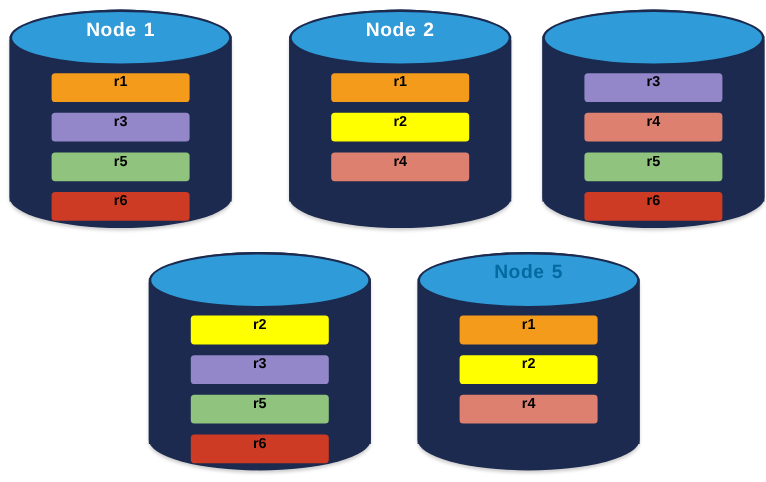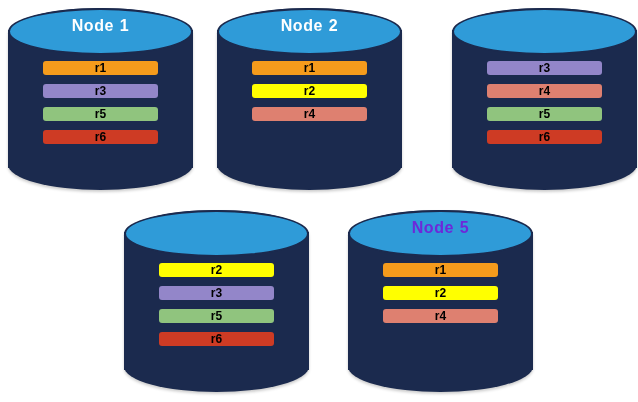--- a/index.html
+++ b/index.html
@@ -67,21 +67,21 @@
 
   
   .records {
     position: absolute;
     left: 19%;
     width: 62%;
     top: 29%;
     z-index: 3;
   }
   .rec {
-    height: 14px;
+    height: 24px;
     margin-bottom: 9px;
     border-radius: 3px;
     color: #000000;
     font-size: 12px;
     font-weight: bold;
     line-height: 14px;
     text-align: center;
     box-sizing: border-box;
   }
   .rec:last-child { margin-bottom: 0; }
@@ -95,21 +95,21 @@
       <div class="cyl-body-rect" style="background: rgb(27, 42, 78);"></div>
       <div class="cyl-top" style="background: rgb(47, 155, 216); border-color: rgb(27, 42, 78);"></div>
       <div class="cyl-title" style="color: rgb(255, 255, 255);"><span>Node</span><span class="num">1</span></div>
       <div class="records">
         <div class="rec" style="background: rgb(245, 155, 28); color: rgb(0, 0, 0);">r1</div>
         <div class="rec" style="background: rgb(147, 134, 201); color: rgb(0, 0, 0);">r3</div>
         <div class="rec" style="background: rgb(144, 196, 126); color: rgb(0, 0, 0);">r5</div>
         <div class="rec" style="background: rgb(206, 59, 36); color: rgb(0, 0, 0);">r6</div>
       </div>
     </div>
-    <div class="node" style="left: 217px; top: 8px; width: 185px; height: 182px;">
+    <div class="node" style="left: 241px; top: 8px; width: 185px; height: 182px;">
       <div class="cyl-body" style="background: rgb(27, 42, 78);"></div>
       <div class="cyl-body-rect" style="background: rgb(27, 42, 78);"></div>
       <div class="cyl-top" style="background: rgb(47, 155, 216); border-color: rgb(27, 42, 78);"></div>
       <div class="cyl-title" style="color: rgb(255, 255, 255);"><span>Node</span><span class="num">2</span></div>
       <div class="records">
         <div class="rec" style="background: rgb(245, 155, 28); color: rgb(0, 0, 0);">r1</div>
         <div class="rec" style="background: rgb(255, 255, 0); color: rgb(0, 0, 0);">r2</div>
         <div class="rec" style="background: rgb(222, 128, 112); color: rgb(0, 0, 0);">r4</div>
       </div>
     </div>
@@ -132,20 +132,20 @@
         <div class="rec" style="background: rgb(255, 255, 0); color: rgb(0, 0, 0);">r2</div>
         <div class="rec" style="background: rgb(147, 134, 201); color: rgb(0, 0, 0);">r3</div>
         <div class="rec" style="background: rgb(144, 196, 126); color: rgb(0, 0, 0);">r5</div>
         <div class="rec" style="background: rgb(206, 59, 36); color: rgb(0, 0, 0);">r6</div>
       </div>
     </div>
     <div class="node" style="left: 348px; top: 210px; width: 185px; height: 182px;">
       <div class="cyl-body" style="background: rgb(27, 42, 78);"></div>
       <div class="cyl-body-rect" style="background: rgb(27, 42, 78);"></div>
       <div class="cyl-top" style="background: rgb(47, 155, 216); border-color: rgb(27, 42, 78);"></div>
-      <div class="cyl-title" style="color: #6d28d9;"><span>Node</span><span class="num">5</span></div>
+      <div class="cyl-title" style="color: #0369a1;"><span>Node</span><span class="num">5</span></div>
       <div class="records">
         <div class="rec" style="background: rgb(245, 155, 28); color: rgb(0, 0, 0);">r1</div>
         <div class="rec" style="background: rgb(255, 255, 0); color: rgb(0, 0, 0);">r2</div>
         <div class="rec" style="background: rgb(222, 128, 112); color: rgb(0, 0, 0);">r4</div>
       </div>
     </div>
   </div>
 
 </body></html>

